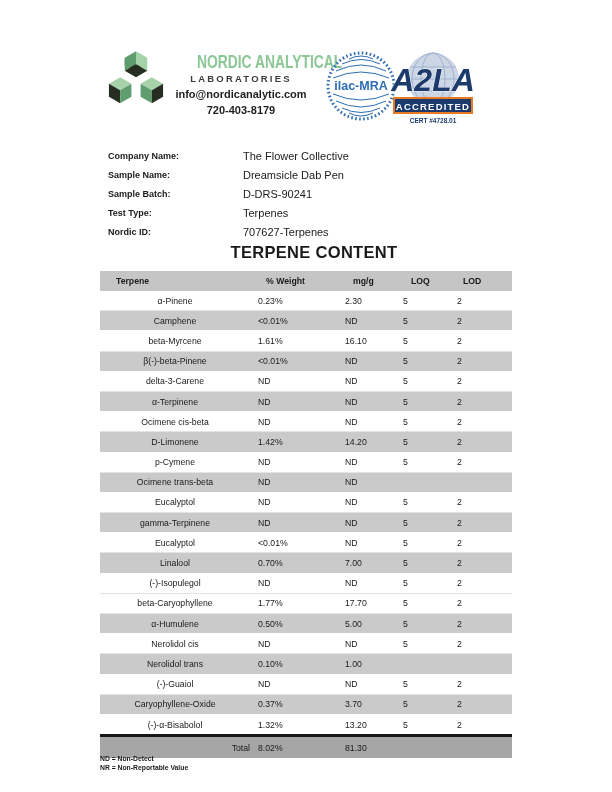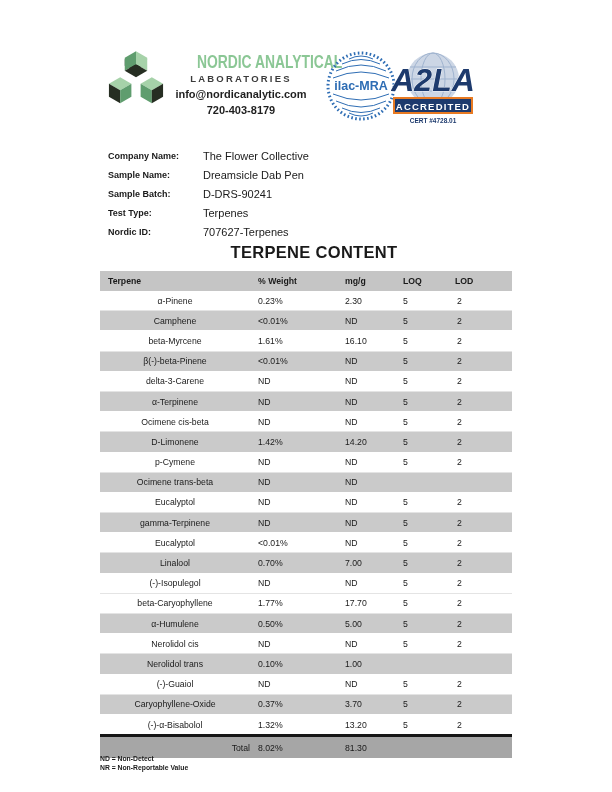--- a/index.html
+++ b/index.html
@@ -20,36 +20,36 @@
   }
   .brand-sub{
     color:#3b3b3b;font-weight:bold;font-size:9.5px;letter-spacing:2.2px;
     margin-top:1px;white-space:nowrap;
   }
   .brand-contact{font-size:11px;font-weight:bold;color:#1f1f1f;line-height:9.5px;margin-top:6px;}
   .badge-ilac{position:absolute;left:325px;top:50px;width:72px;height:72px;}
   .badge-a2la{position:absolute;left:391px;top:46px;width:84px;height:84px;}
   
   .sample-info{position:absolute;left:100px;top:146px;width:300px;}
-  .info-row{display:flex;height:19px;align-items:center;}
+  .info-row{display:flex;height:19px;align-items:center;gap:40px;}
   .info-label{width:95px;font-weight:bold;font-size:9px;padding-left:8px;}
   .info-value{font-size:11px;}
   
   .report-title{
     position:absolute;left:8px;top:243px;width:612px;text-align:center;
     font-size:16.5px;font-weight:bold;letter-spacing:0.3px;
   }
   
   .terpene-table{
     position:absolute;left:100px;top:271px;width:412px;
     border-collapse:collapse;table-layout:fixed;
   }
   .terpene-table th{
     background:var(--table-header-bg);font-weight:bold;font-size:8.7px;
-    text-align:left;height:20px;padding:0 0 0 8px;
+    text-align:left;height:20px;padding:0 0 0 16px;
   }
   .terpene-table td{font-size:8.7px;height:19.2px;padding:0;}
   .terpene-table tbody td:first-child{text-align:center;}
   .terpene-table td:not(:first-child){padding-left:8px;}
   .terpene-table td:last-child{padding-left:10px;}
   .terpene-table tbody tr td{border-bottom:1px solid #e4e4e4;}
   .terpene-table tbody tr.alt{background:var(--row-alt-bg);}
   .terpene-table tbody tr.alt td{border-bottom:1px solid #ffffff;}
   .terpene-table tfoot td{
     background:var(--total-row-bg);border-top:3px solid #161616;height:21px;

